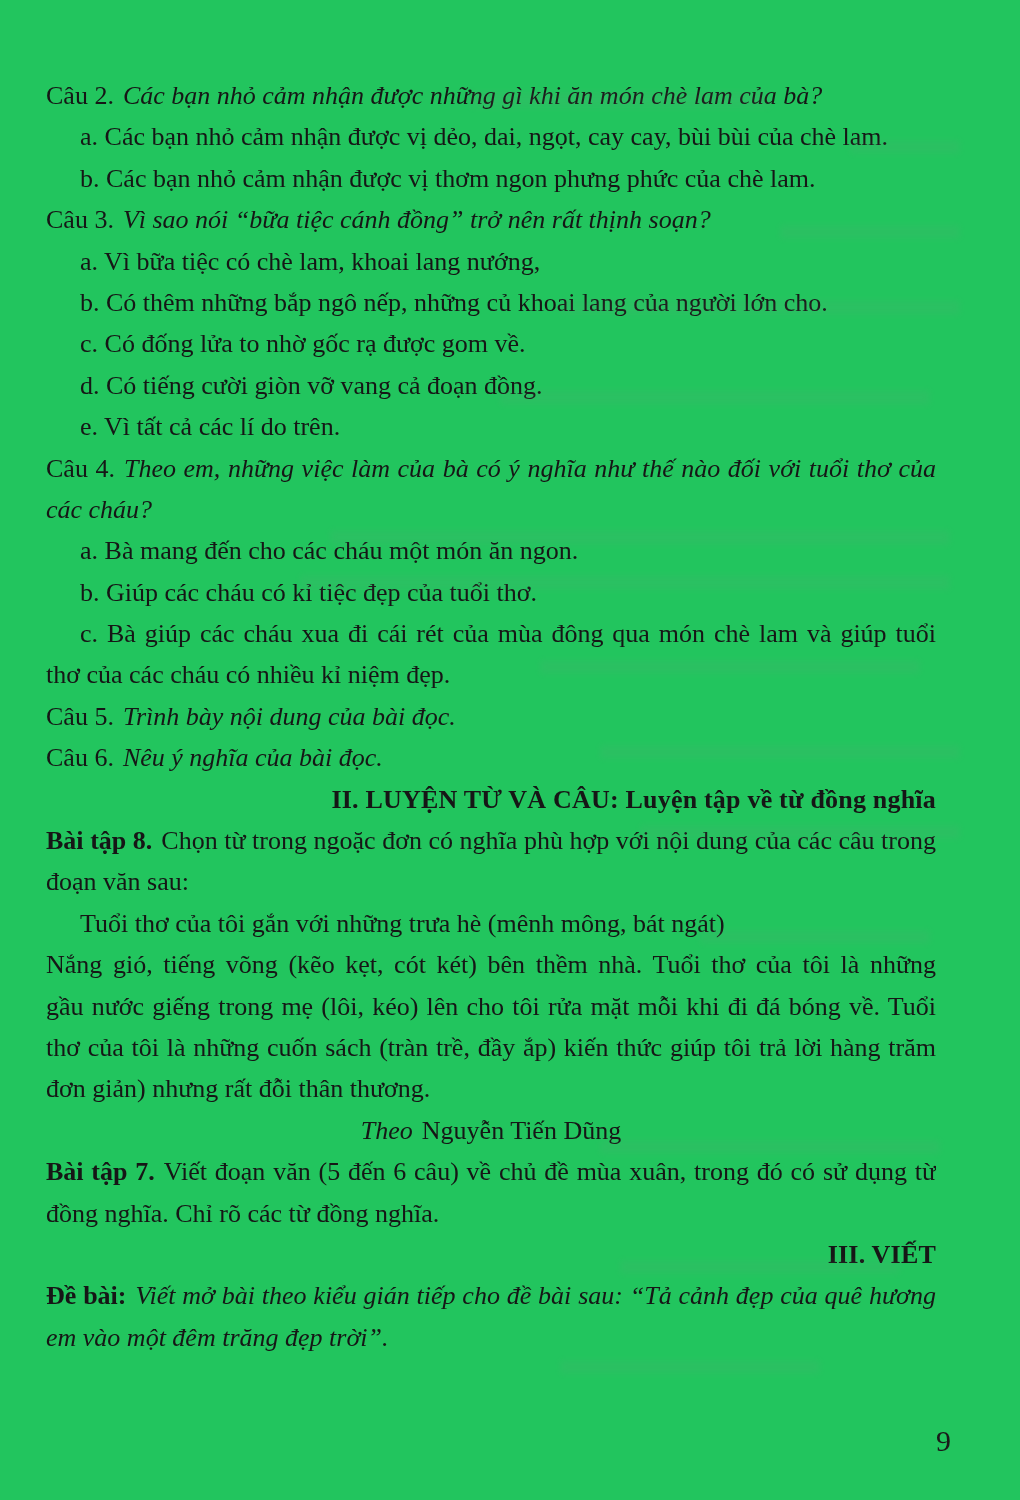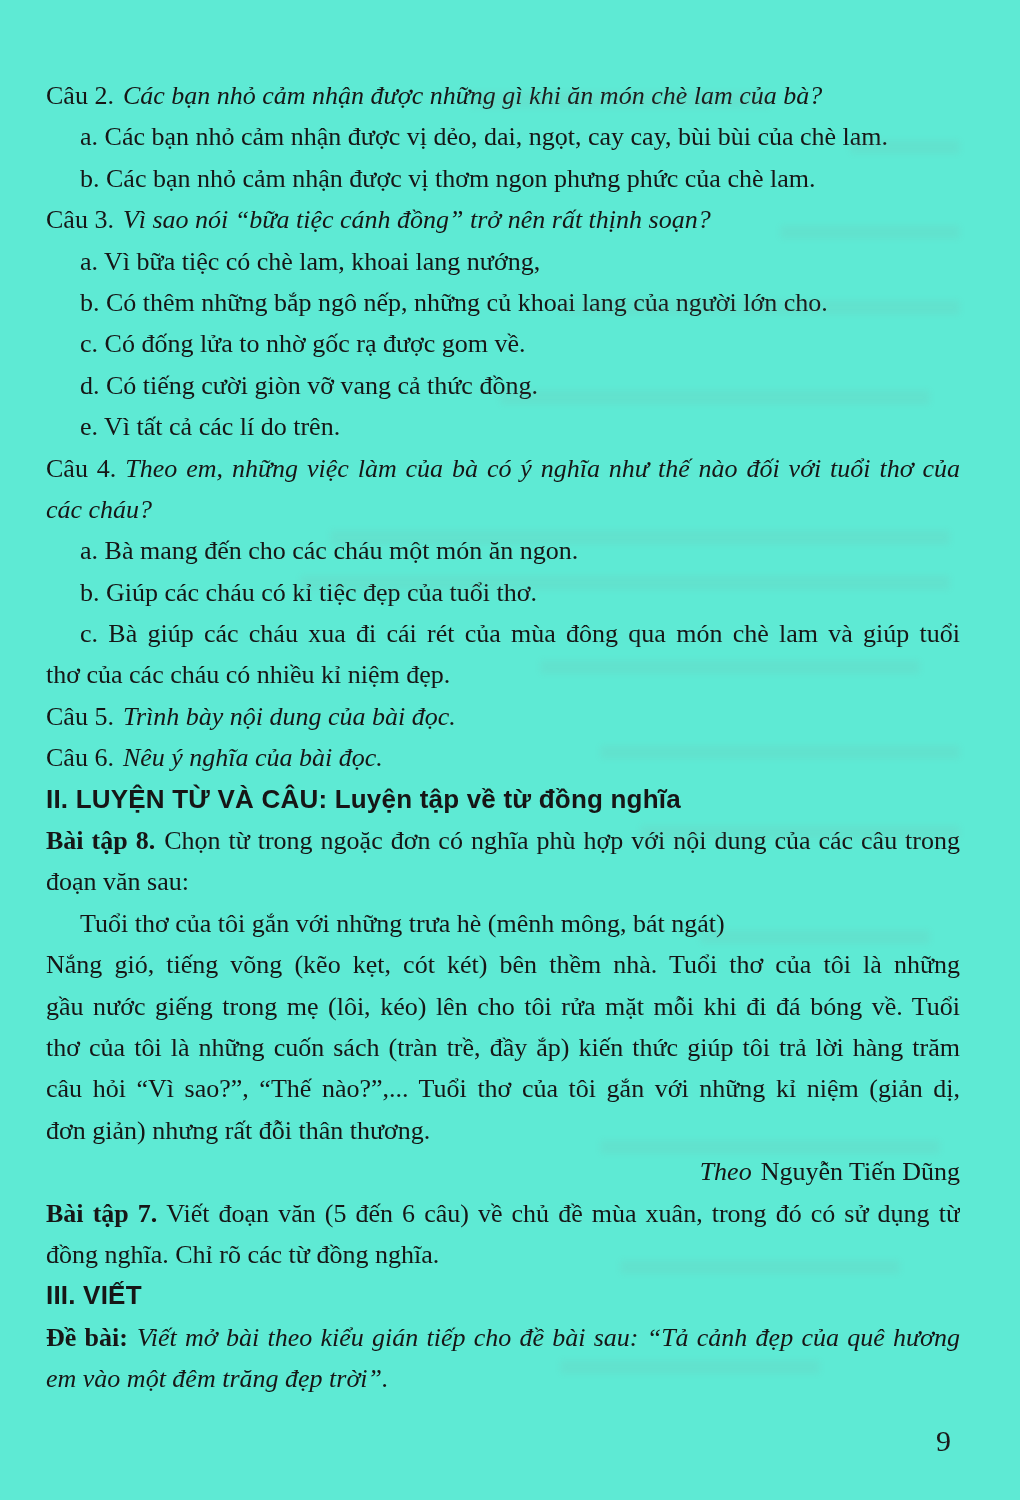--- a/index.html
+++ b/index.html
@@ -1,55 +1,56 @@
 <!DOCTYPE html>
 <html><head>
 <meta charset="utf-8">
 <style>
   html, body { margin: 0; padding: 0; background: #e8e8e8; }
   .page {
     position: relative;
     width: 1020px;
     height: 1500px;
     margin: 0 auto;
-    background: #5eead4;
+    background: #22c55e;
     color: #161616;
     font-family: "Liberation Serif", "DejaVu Serif", serif;
     box-sizing: border-box;
-    padding: 75px 60px 0 46px;
+    padding: 75px 84px 0 46px;
     overflow: hidden;
   }
   .line {
     height: 41.4px;
     line-height: 41.4px;
     font-size: 26px;
     white-space: nowrap;
     overflow: hidden;
   }
   .opt  { padding-left: 34px; }
   .ind  { padding-left: 34px; }
   .it   { font-style: italic; }
   .bld  { font-weight: bold; }
   .lbl  { margin-right: 9px; }
   .sans {
-    font-family: Liberation Sans, sans-serif;
+    font-family: Liberation Serif, serif;
     font-weight: bold;
     font-size: 26px;
     letter-spacing: 0.2px;
+    text-align: right;
   }
   .just { text-align: justify; white-space: normal; }
   .just::after {
     content: "";
     display: inline-block;
     width: 100%;
     height: 0;
     line-height: 0;
     vertical-align: top;
   }
-  .right { text-align: right; }
+  .right { text-align: center; }
   .pageno {
     position: absolute;
     left: 936px;
     top: 1424px;
     font-size: 30px;
     line-height: 34px;
     color: #1a1a1a;
   }
   
   .ghost {
@@ -82,21 +83,21 @@
   <div class="ghost" style="left:560px; top:1360px; width:260px; height:14px;"></div>
 
   <div class="line"><span class="lbl">Câu 2.</span><span class="it">Các bạn nhỏ cảm nhận được những gì khi ăn món chè lam của bà?</span></div>
   <div class="line opt">a. Các bạn nhỏ cảm nhận được vị dẻo, dai, ngọt, cay cay, bùi bùi của chè lam.</div>
   <div class="line opt">b. Các bạn nhỏ cảm nhận được vị thơm ngon phưng phức của chè lam.</div>
 
   <div class="line"><span class="lbl">Câu 3.</span><span class="it">Vì sao nói “bữa tiệc cánh đồng” trở nên rất thịnh soạn?</span></div>
   <div class="line opt">a. Vì bữa tiệc có chè lam, khoai lang nướng,</div>
   <div class="line opt">b. Có thêm những bắp ngô nếp, những củ khoai lang của người lớn cho.</div>
   <div class="line opt">c. Có đống lửa to nhờ gốc rạ được gom về.</div>
-  <div class="line opt">d. Có tiếng cười giòn vỡ vang cả thức đồng.</div>
+  <div class="line opt">d. Có tiếng cười giòn vỡ vang cả đoạn đồng.</div>
   <div class="line opt">e. Vì tất cả các lí do trên.</div>
 
   <div class="line just"><span class="lbl">Câu 4.</span><span class="it">Theo em, những việc làm của bà có ý nghĩa như thế nào đối với tuổi thơ của</span></div>
   <div class="line it">các cháu?</div>
   <div class="line opt">a. Bà mang đến cho các cháu một món ăn ngon.</div>
   <div class="line opt">b. Giúp các cháu có kỉ tiệc đẹp của tuổi thơ.</div>
   <div class="line opt just">c. Bà giúp các cháu xua đi cái rét của mùa đông qua món chè lam và giúp tuổi</div>
   <div class="line">thơ của các cháu có nhiều kỉ niệm đẹp.</div>
 
   <div class="line"><span class="lbl">Câu 5.</span><span class="it">Trình bày nội dung của bài đọc.</span></div>
@@ -104,21 +105,20 @@
 
   <div class="line sans">II. LUYỆN TỪ VÀ CÂU: Luyện tập về từ đồng nghĩa</div>
 
   <div class="line just"><span class="lbl bld">Bài tập 8.</span><span>Chọn từ trong ngoặc đơn có nghĩa phù hợp với nội dung của các câu trong</span></div>
   <div class="line">đoạn văn sau:</div>
 
   <div class="line ind">Tuổi thơ của tôi gắn với những trưa hè (mênh mông, bát ngát)</div>
   <div class="line just">Nắng gió, tiếng võng (kẽo kẹt, cót két) bên thềm nhà. Tuổi thơ của tôi là những</div>
   <div class="line just">gầu nước giếng trong mẹ (lôi, kéo) lên cho tôi rửa mặt mỗi khi đi đá bóng về. Tuổi</div>
   <div class="line just">thơ của tôi là những cuốn sách (tràn trề, đầy ắp) kiến thức giúp tôi trả lời hàng trăm</div>
-  <div class="line just">câu hỏi “Vì sao?”, “Thế nào?”,... Tuổi thơ của tôi gắn với những kỉ niệm (giản dị,</div>
   <div class="line">đơn giản) nhưng rất đỗi thân thương.</div>
 
   <div class="line right"><span class="lbl it">Theo</span><span>Nguyễn Tiến Dũng</span></div>
 
   <div class="line just"><span class="lbl bld">Bài tập 7.</span><span>Viết đoạn văn (5 đến 6 câu) về chủ đề mùa xuân, trong đó có sử dụng từ</span></div>
   <div class="line">đồng nghĩa. Chỉ rõ các từ đồng nghĩa.</div>
 
   <div class="line sans">III. VIẾT</div>
 
   <div class="line just"><span class="lbl bld">Đề bài:</span><span class="it">Viết mở bài theo kiểu gián tiếp cho đề bài sau: “Tả cảnh đẹp của quê hương</span></div>

